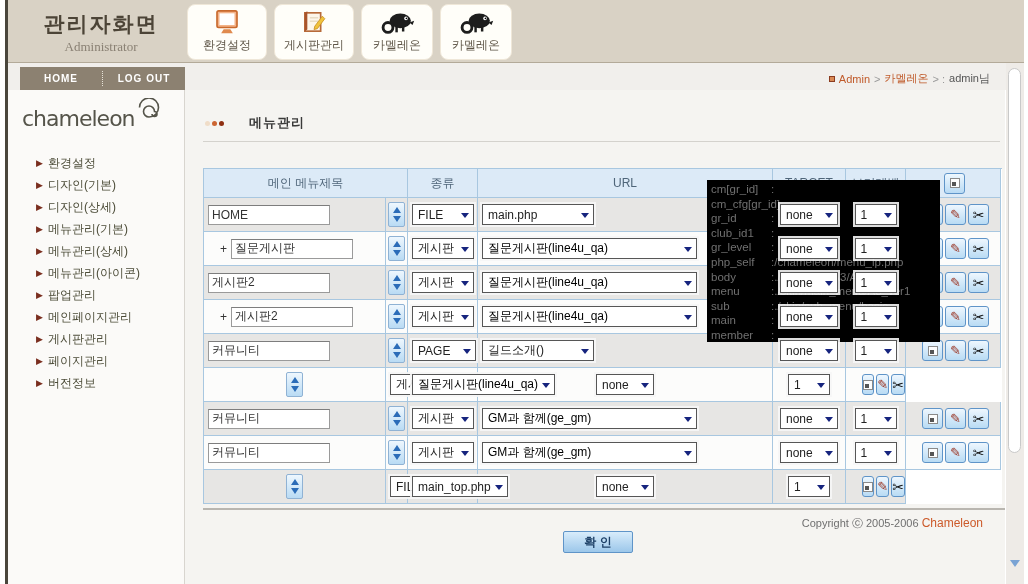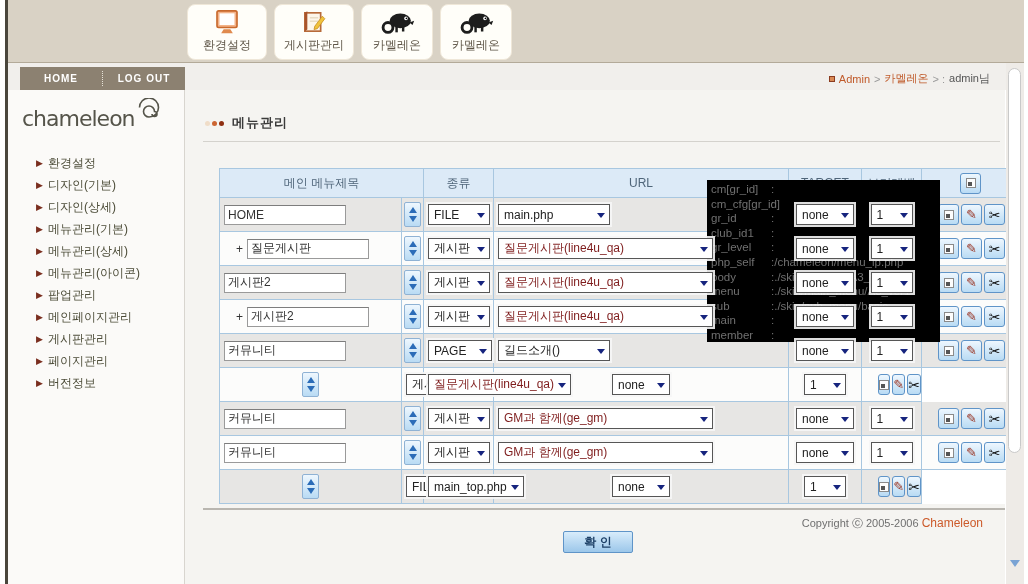--- a/index.html
+++ b/index.html
@@ -49,25 +49,25 @@
   .side-arrow{color:#7a2e1f;font-size:9px;margin-right:5px;}
 
   
   .main{position:absolute;left:185px;top:90px;width:820px;height:494px;background:#f5f4f1;}
   .page-title{position:absolute;left:20px;top:24px;display:flex;align-items:center;gap:8px;}
   .tdots{display:flex;gap:2px;align-items:center;}
   .tdots i{width:5px;height:5px;border-radius:50%;display:block;}
   .tdots i:nth-child(1){background:#f0ddc8;}
   .tdots i:nth-child(2){background:#cc6633;}
   .tdots i:nth-child(3){background:#8f2f12;}
-  .page-title b{font-size:13px;color:#3a3a3a;letter-spacing:1px;}
+  .page-title b{font-size:13px;color:#3a3a3a;letter-spacing:1px;margin-left:17px;}
   .divider1{position:absolute;left:18px;top:51px;width:797px;height:1px;background:#d4d2cd;}
 
   
-  .mtable{position:absolute;left:18px;top:78px;width:799px;border-left:1px solid #a8c7e0;border-top:1px solid #a8c7e0;background:#fff;margin-left:16px;}
+  .mtable{position:absolute;left:18px;top:78px;width:799px;border-left:1px solid #a8c7e0;border-top:1px solid #a8c7e0;background:#fff;}
   .t-head{display:grid;grid-template-columns:204px 70px 295px 73px 60px 95px;height:29px;}
   .t-head .hc{background:#dceaf7;border-right:1px solid #a8c7e0;border-bottom:1px solid #a8c7e0;
               display:flex;align-items:center;justify-content:center;color:#4f6579;font-size:12px;}
   .t-row{display:grid;grid-template-columns:182px 22px 70px 295px 73px 60px 95px;height:34px;}
   .t-row.odd .c{background:#e7e6e4;}
   .t-row.even .c{background:#fcfcfb;}
   .c{border-right:1px solid #a8c7e0;border-bottom:1px solid #a8c7e0;display:flex;align-items:center;}
   .c-title{padding-left:4px;}
   .c-title.ind{padding-left:16px;}
   .plus{color:#333;margin-right:4px;font-size:12px;}
@@ -81,21 +81,21 @@
   .tri-dn{width:0;height:0;border-left:4px solid transparent;border-right:4px solid transparent;border-top:6px solid #2b6cb8;}
   .c-type,.c-url{padding-left:4px;}
   .c-target,.c-level{justify-content:center;}
 
   .fsel{position:relative;z-index:30;height:21px;background:#fff;border:1px solid #565656;
         display:flex;align-items:center;padding:0 16px 0 5px;font-size:12px;color:#222;
         box-shadow:0 0 0 2px rgba(246,246,246,.9);cursor:pointer;}
   .fsel .arr{position:absolute;right:4px;top:8px;width:0;height:0;
              border-left:4px solid transparent;border-right:4px solid transparent;
              border-top:5px solid #16247e;}
-  .fsel.org .ftxt{color:#7f1d1d;}
+  .fsel.org .ftxt{color:#000000;}
   .ftxt{white-space:nowrap;overflow:hidden;}
 
   .c-act{padding-left:16px;gap:2px;}
   .c-act.head-act{padding-left:38px;background:#dceaf7;}
   .abtn{width:21px;height:21px;border:1px solid #5f94c8;border-radius:3px;
         background:linear-gradient(#eef7fe,#b9dbf4);display:flex;align-items:center;
         justify-content:center;cursor:pointer;padding:0;}
   .ins-ico{display:block;width:10px;height:10px;border:1px solid #8a8a8a;background:#fdfdfd;position:relative;}
   .ins-ico::after{content:'';position:absolute;left:1px;bottom:1px;width:4px;height:4px;background:#555;}
   .pencil{font-size:13px;color:#993322;line-height:1;}
@@ -122,20 +122,24 @@
   .sarrow{position:absolute;left:4px;top:497px;width:0;height:0;cursor:pointer;
           border-left:5px solid transparent;border-right:5px solid transparent;border-top:7px solid #7aa3d4;}
   .right-white{position:absolute;left:1024px;top:0;width:4px;height:584px;background:#fff;}
 </style>
 </head>
 <body>
 
 <div class="page">
 
   <div class="top-header">
+    <div class="brand">
+      <div class="brand-title">관리자화면</div>
+      <div class="brand-sub">Administrator</div>
+    </div>
     <div class="tiles" id="tiles">
         <div class="tile">
           <div class="tile-ico">
             <svg viewBox="0 0 36 32" width="30" height="27">
               <rect x="6" y="2" width="24" height="20" rx="2" fill="#f3b389" stroke="#c96a2e" stroke-width="2"></rect>
               <rect x="9" y="5" width="18" height="14" fill="#fff"></rect>
               <path d="M14 24 h8 l3 5 h-14 z" fill="#e08a4e"></path>
             </svg>
           </div>
           <div class="tile-label">환경설정</div>

